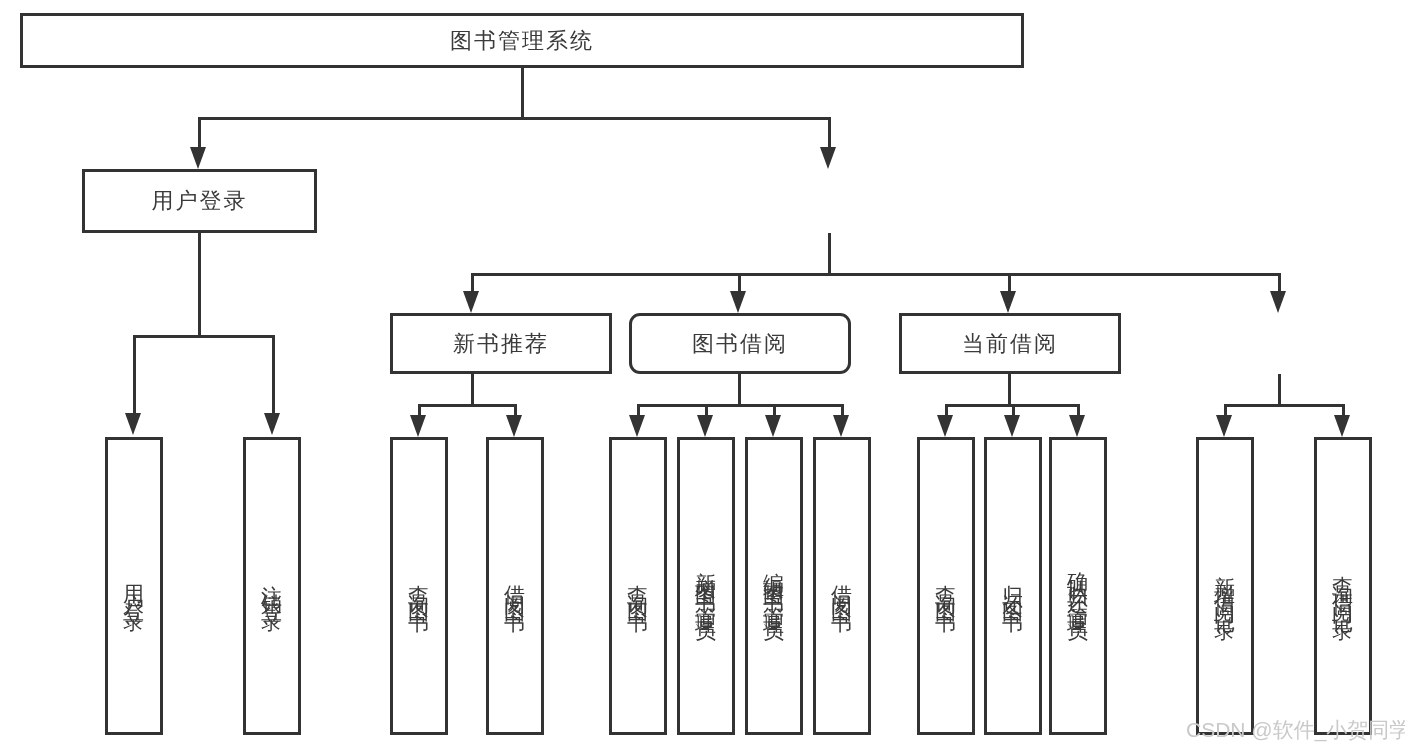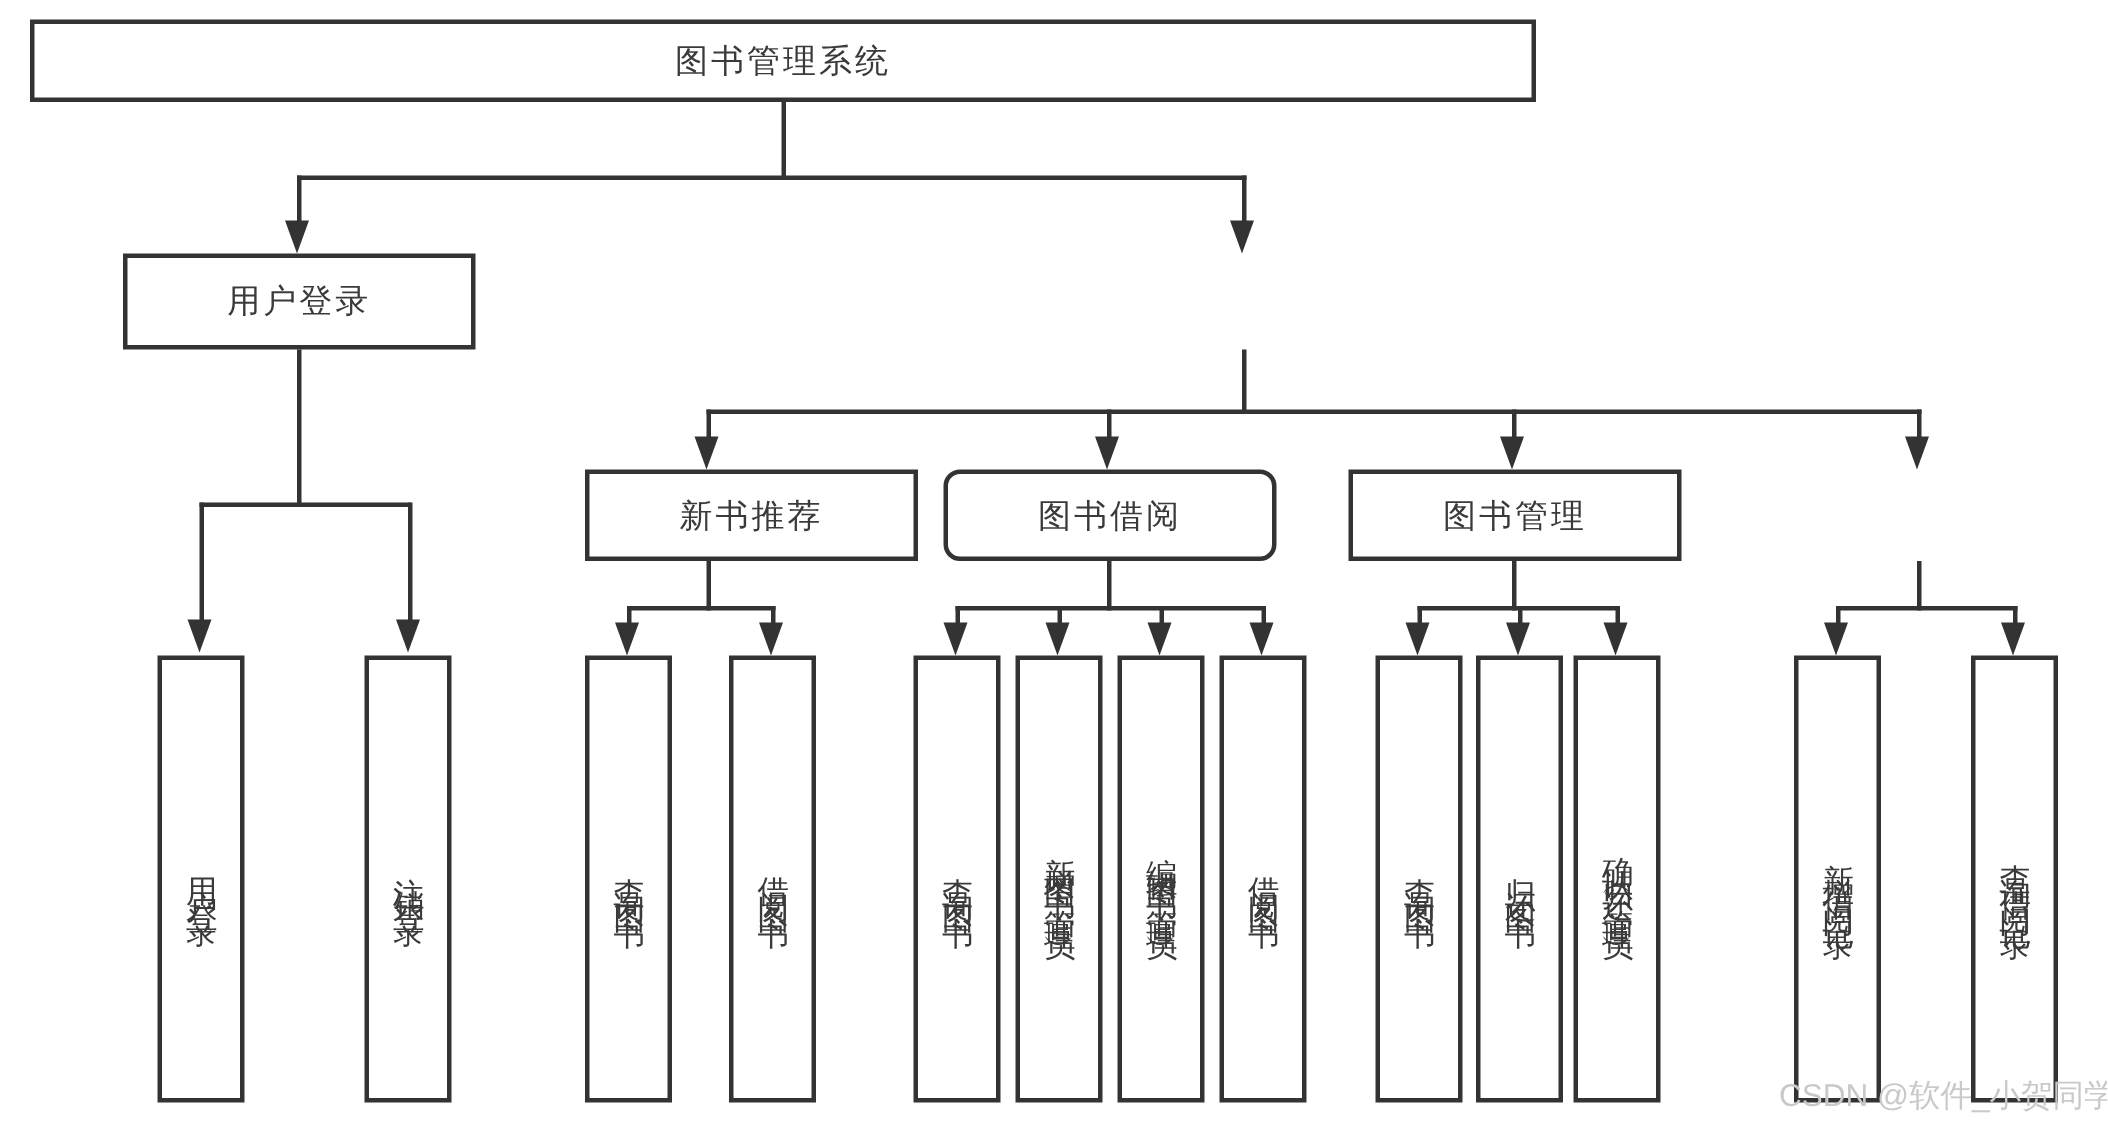--- a/index.html
+++ b/index.html
@@ -95,21 +95,21 @@
   <div class="vline" style="left:1278px; top:273px; height:20px;"></div>
   <div class="arrow" style="left:1270px; top:291px;"></div>
 
   <div class="box" style="left:362px; top:313px; width:222px; height:61px;margin-left:28px;">
     <span class="hlabel">新书推荐</span>
   </div>
   <div class="box" style="left:629px; top:313px; width:222px; height:61px;border-radius:11px;">
     <span class="hlabel">图书借阅</span>
   </div>
   <div class="box" style="left:899px; top:313px; width:222px; height:61px;">
-    <span class="hlabel">图书管理</span>
+    <span class="hlabel">当前借阅</span>
   </div>
 
   <div class="vline" style="left:471px; top:374px; height:33px;"></div>
   <div class="hline" style="left:418px; top:404px; width:99px;"></div>
   <div class="vline" style="left:418px; top:404px; height:13px;"></div>
   <div class="arrow" style="left:410px; top:415px;"></div>
   <div class="vline" style="left:514px; top:404px; height:13px;"></div>
   <div class="arrow" style="left:506px; top:415px;"></div>
 
   <div class="box vbox" style="left:390px; top:437px; width:58px; height:298px;">

